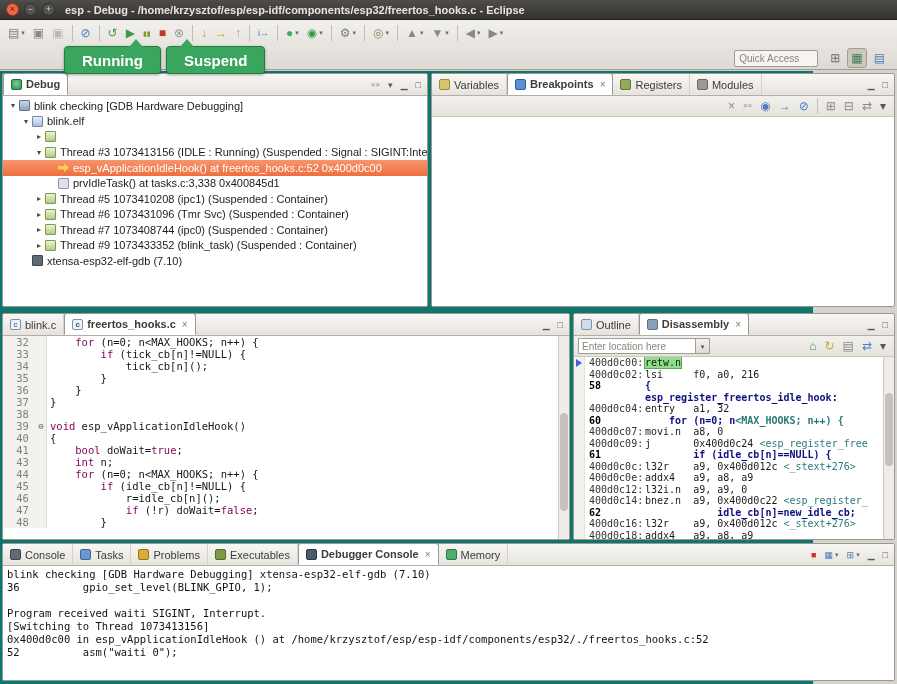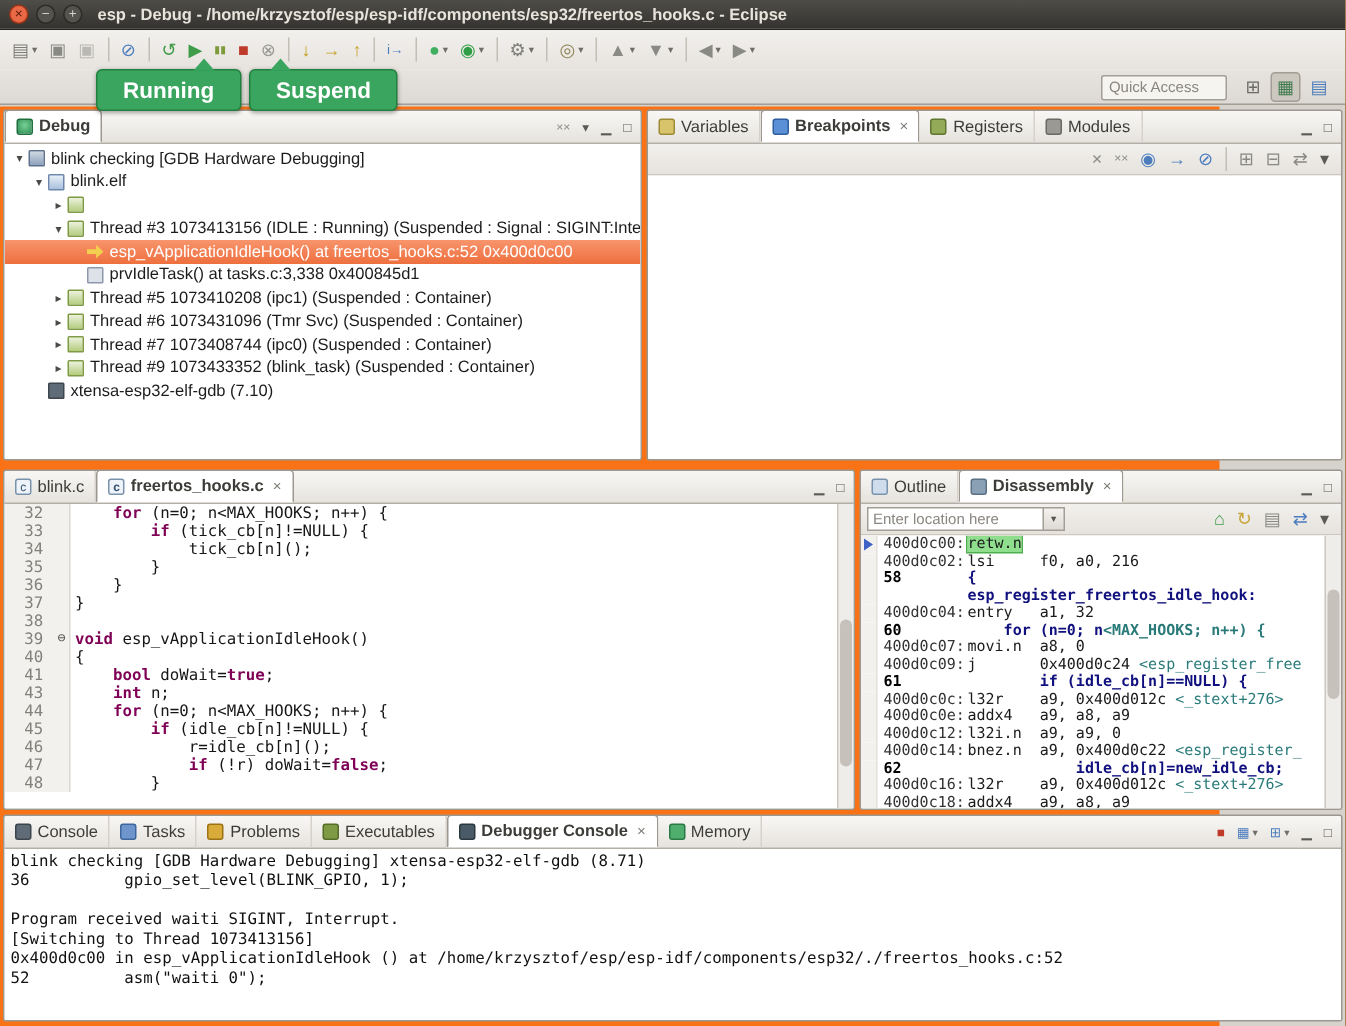--- a/index.html
+++ b/index.html
@@ -29,21 +29,21 @@
 
   
   .callout{position:absolute;top:46px;z-index:20;height:28px;background:#3aa55f;border:1px solid #20813f;border-radius:4px;color:#fff;font-size:15px;font-weight:bold;display:flex;align-items:center;padding:0 17px;box-shadow:0 1px 3px rgba(0,0,0,.35)}
   .callout::before{content:"";position:absolute;top:-8px;border-left:7px solid transparent;border-right:7px solid transparent;border-bottom:8px solid #3aa55f}
   .callout.resume{left:64px}
   .callout.resume::before{left:64px}
   .callout.suspend{left:166px}
   .callout.suspend::before{left:13px}
 
   
-  .workspace{position:absolute;top:71px;left:0;width:813px;height:613px;background:#f97316}
+  .workspace{position:absolute;top:71px;left:0;width:813px;height:613px;background:#0f766e}
   .panel{position:absolute;background:#eceae5;border:1px solid #9c9890;border-radius:2px;overflow:hidden;display:flex;flex-direction:column}
   .phead{height:22px;flex:0 0 22px;display:flex;align-items:flex-end;background:linear-gradient(#f8f7f5,#e6e3dd);border-bottom:1px solid #b3afa7;position:relative}
   .tabs{display:flex;height:22px;align-items:flex-end}
   .tab{display:flex;align-items:center;height:21px;padding:0 7px;color:#3d3c38;border-right:1px solid #d6d2cb;white-space:nowrap;cursor:default}
   .tab.active{background:#fff;border:1px solid #9c9890;border-bottom:1px solid #fff;border-top-left-radius:3px;border-top-right-radius:3px;font-weight:bold;height:22px}
   .tab-label{font-size:11px}
   .tclose{margin-left:6px;color:#7d7b75;font-size:10px;font-weight:normal}
   .ticon{display:inline-block;width:11px;height:11px;border:1px solid rgba(0,0,0,.28);border-radius:2px;margin-right:4px;background:#a8b6c6;flex:0 0 11px;font-size:8px;line-height:10px;text-align:center;color:#33506e}
   .ticon.bug{background:radial-gradient(circle at 50% 40%,#77d097,#2e8f53);border-color:#1e6f3d}
   .ticon.variables{background:#d8c46a;border-color:#9c8a34}
@@ -81,21 +81,21 @@
   .nicon.gdb-process{background:#5f6b76;border:1px solid #3d454d}
   .tlabel{font-size:11px}
 
   
   .ed-lines{position:absolute;inset:0 11px 0 0;overflow:hidden;background:#fff;font-family:"DejaVu Sans Mono",monospace}
   .eline{display:flex;height:12px;line-height:12px;font-size:10.5px}
   .eann{width:9px;flex:0 0 9px;background:#f2f1ee}
   .lnum{width:24px;flex:0 0 24px;background:#f2f1ee;color:#82817c;text-align:center;padding-right:3px}
   .fold{width:11px;flex:0 0 11px;background:#f2f1ee;border-right:1px solid #ddd9d3;font-size:9px;text-align:center;color:#55534f}
   .codeln{white-space:pre;padding-left:3px;color:#161616}
-  .kw{color:#7f0055;font-weight:bold}
+  .kw{color:#7f0055;font-weight:normal}
   .vscroll{position:absolute;top:0;bottom:0;right:0;width:11px;background:#efede9;border-left:1px solid #ccc8c0}
   .vthumb{position:absolute;left:1px;right:1px;background:#c6c2bb;border-radius:4px}
 
   
   .loc-input{width:118px;height:16px;border:1px solid #a29d95;background:#fff;font-family:"Liberation Sans",sans-serif;font-size:10px;padding:0 3px;color:#555}
   .loc-input::placeholder{color:#8a8680}
   .loc-dd{width:14px;height:16px;border:1px solid #a29d95;border-left:none;background:linear-gradient(#f4f2ef,#dedad3);font-size:7px;text-align:center;line-height:15px;color:#55534f}
   .dis-rows{position:absolute;inset:0 11px 0 0;overflow:hidden;background:#fff;font-family:"DejaVu Sans Mono",monospace}
   .dline{display:flex;height:11.5px;line-height:11.5px;font-size:10px}
   .dmark{width:11px;flex:0 0 11px;background:#f2f1ee;border-right:1px solid #e4e1db;position:relative}
@@ -680,21 +680,21 @@
             <span class="tbtn">
               <span class="tglyph" style="color: rgb(91, 90, 85);">▁</span>
             </span>
             <span class="tbtn">
               <span class="tglyph" style="color: rgb(91, 90, 85);">□</span>
             </span>
           </div>
       </div>
       <div class="pbody">
         <div class="con-lines" id="con-lines">
-            <div class="cline">blink checking [GDB Hardware Debugging] xtensa-esp32-elf-gdb (8.71)</div>
+            <div class="cline">blink checking [GDB Hardware Debugging] xtensa-esp32-elf-gdb (7.10)</div>
             <div class="cline">36          gpio_set_level(BLINK_GPIO, 1);</div>
             <div class="cline"></div>
             <div class="cline">Program received waiti SIGINT, Interrupt.</div>
             <div class="cline">[Switching to Thread 1073413156]</div>
             <div class="cline">0x400d0c00 in esp_vApplicationIdleHook () at /home/krzysztof/esp/esp-idf/components/esp32/./freertos_hooks.c:52</div>
             <div class="cline">52          asm("waiti 0");</div>
           </div>
       </div>
     </div>
 

